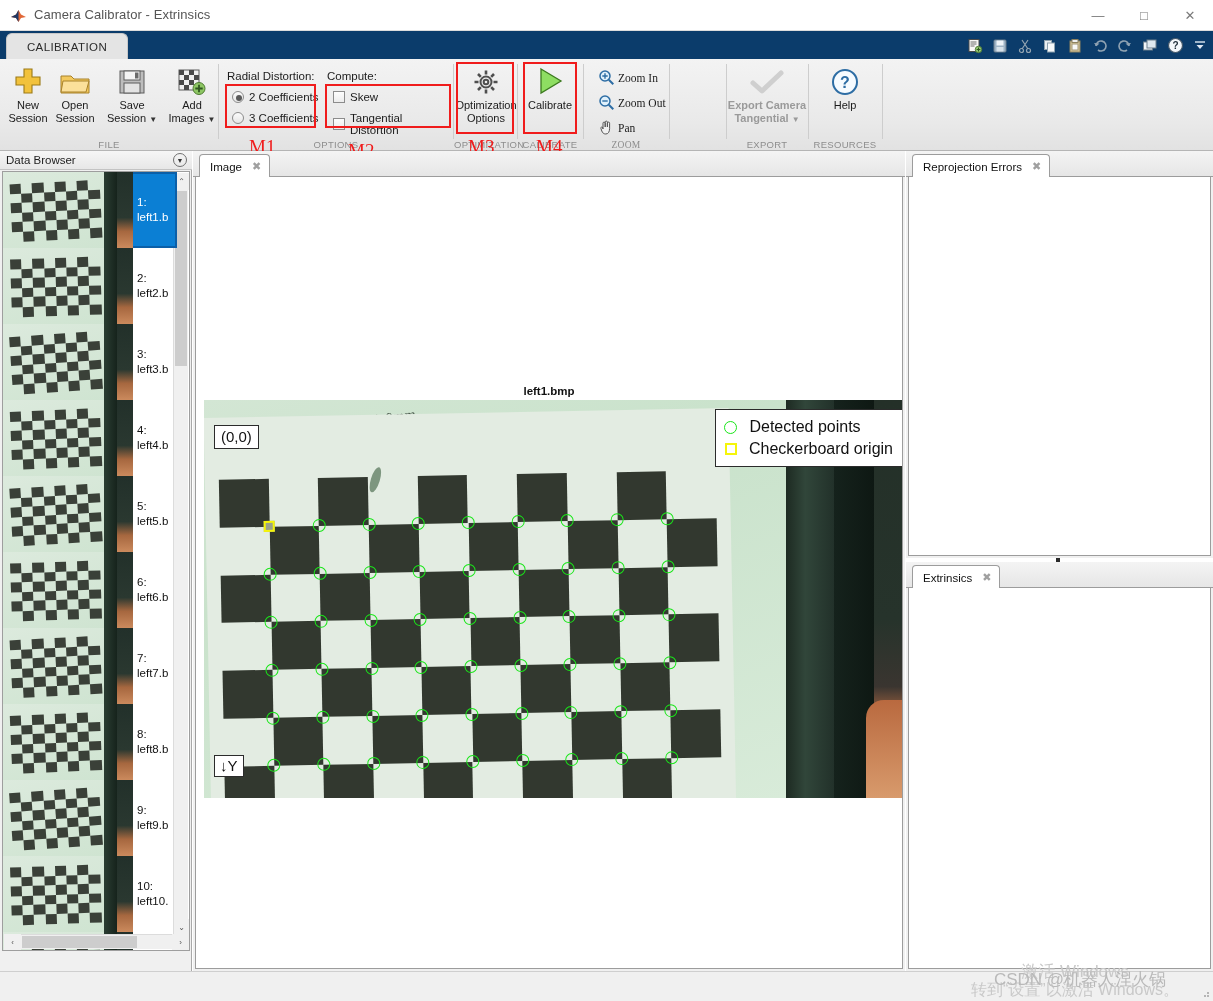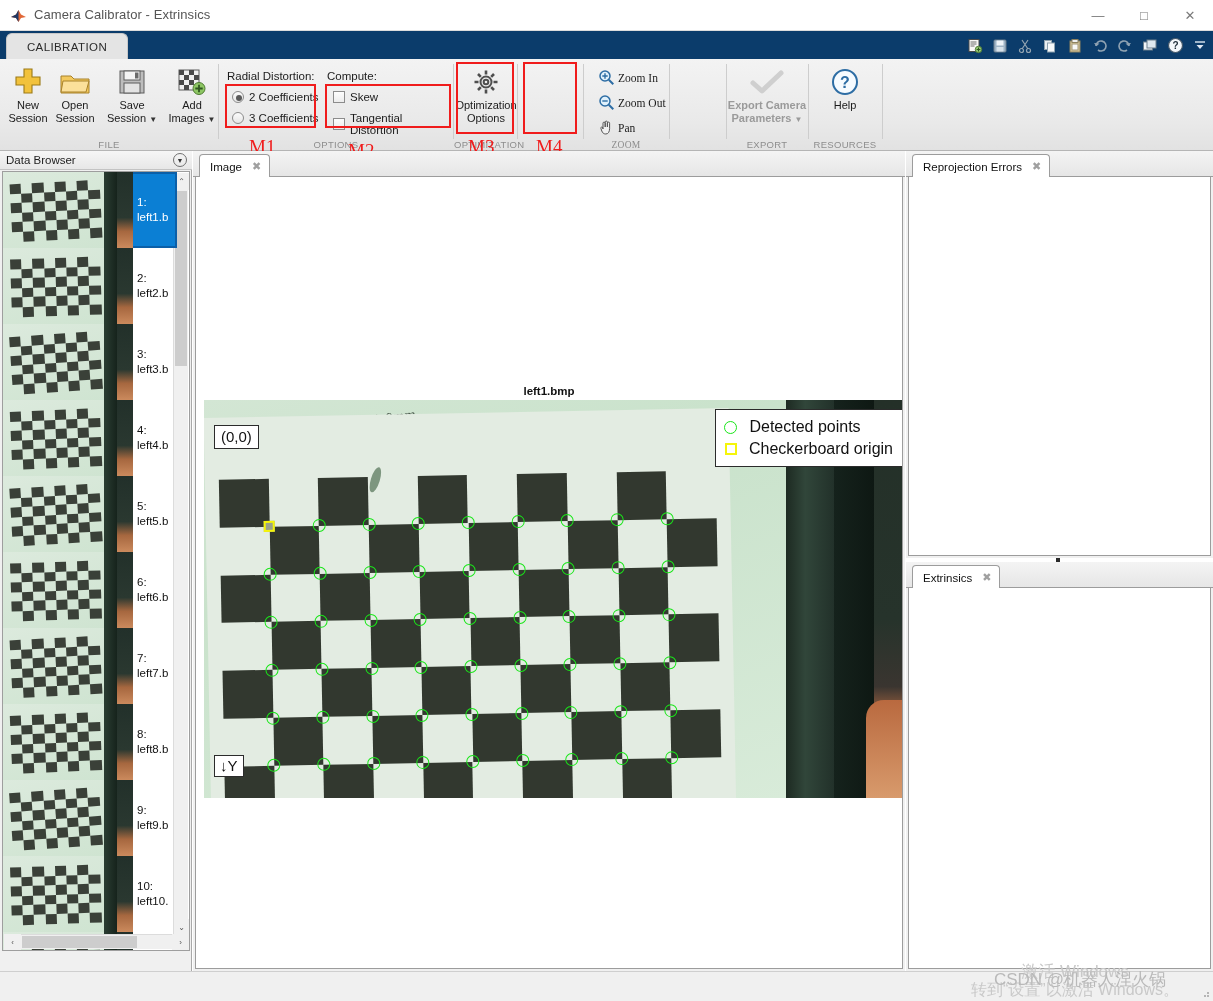--- a/index.html
+++ b/index.html
@@ -471,20 +471,31 @@
             <path d="M14 2.5v4M14 21.5v4M2.5 14h4M21.5 14h4M6 6l2.8 2.8M19.2 19.2L22 22M22 6l-2.8 2.8M8.8 19.2L6 22"></path>
           </g>
         </svg>
       </span>
       <span class="lbl"><span>Optimization</span><br><span>Options</span></span>
     </div>
     <div class="rb-caption">OPTIMIZATION</div>
   </div>
   <div class="rb-sep" style="left:517px;"></div>
 
+  <div class="rb-group" style="left:518px; width:64px;">
+    <div class="rb-bigbtn" style="left:6px; width:52px;">
+      <span class="ico">
+        <svg width="30" height="30" viewBox="0 0 30 30">
+            <path d="M6 3 L26 15 L6 27 Z" fill="#8ede62" stroke="#3c7a1f" stroke-width="1.3"></path>
+          </svg>
+      </span>
+      <span class="lbl">Calibrate</span>
+    </div>
+    <div class="rb-caption">CALIBRATE</div>
+  </div>
   <div class="rb-sep" style="left:583px;"></div>
 
   <div class="rb-group" style="left:584px; width:84px;font-family:Liberation Serif, serif;">
     <div class="rb-smallbtn" style="left:10px; top:7px;">
       <span class="sico">
         <svg width="17" height="17" viewBox="0 0 17 17">
             <circle cx="7" cy="7" r="5" fill="#dff0fb" stroke="#2d6da4" stroke-width="1.5"></circle>
             <path d="M7 4.3v5.4M4.3 7h5.4" stroke="#2d6da4" stroke-width="1.4"></path>
             <path d="M10.8 10.8l4.5 4.5" stroke="#2d6da4" stroke-width="2"></path>
           </svg>
@@ -515,21 +526,21 @@
 
   <div class="rb-sep" style="left:726px;"></div>
 
   <div class="rb-group" style="left:727px; width:80px;">
     <div class="rb-bigbtn dim" style="left:-6px; width:92px;">
       <span class="ico">
         <svg width="34" height="26" viewBox="0 0 34 26">
             <path d="M3 13 L12 21 L31 3" fill="none" stroke="#cfcfcf" stroke-width="5" stroke-linecap="round" stroke-linejoin="round"></path>
           </svg>
       </span>
-      <span class="lbl"><span>Export Camera</span><br><span>Parameters</span> <span class="caret" style="color:#9a9a9a">▼</span></span>
+      <span class="lbl"><span>Export Camera</span><br><span>Tangential</span> <span class="caret" style="color:#9a9a9a">▼</span></span>
     </div>
     <div class="rb-caption">EXPORT</div>
   </div>
   <div class="rb-sep" style="left:808px;"></div>
 
   <div class="rb-group" style="left:809px; width:72px;">
     <div class="rb-bigbtn" style="left:12px; width:48px;">
       <span class="ico">
         <svg width="28" height="28" viewBox="0 0 28 28">
             <circle cx="14" cy="14" r="12" fill="#f6fbff" stroke="#2d6da4" stroke-width="2"></circle>

